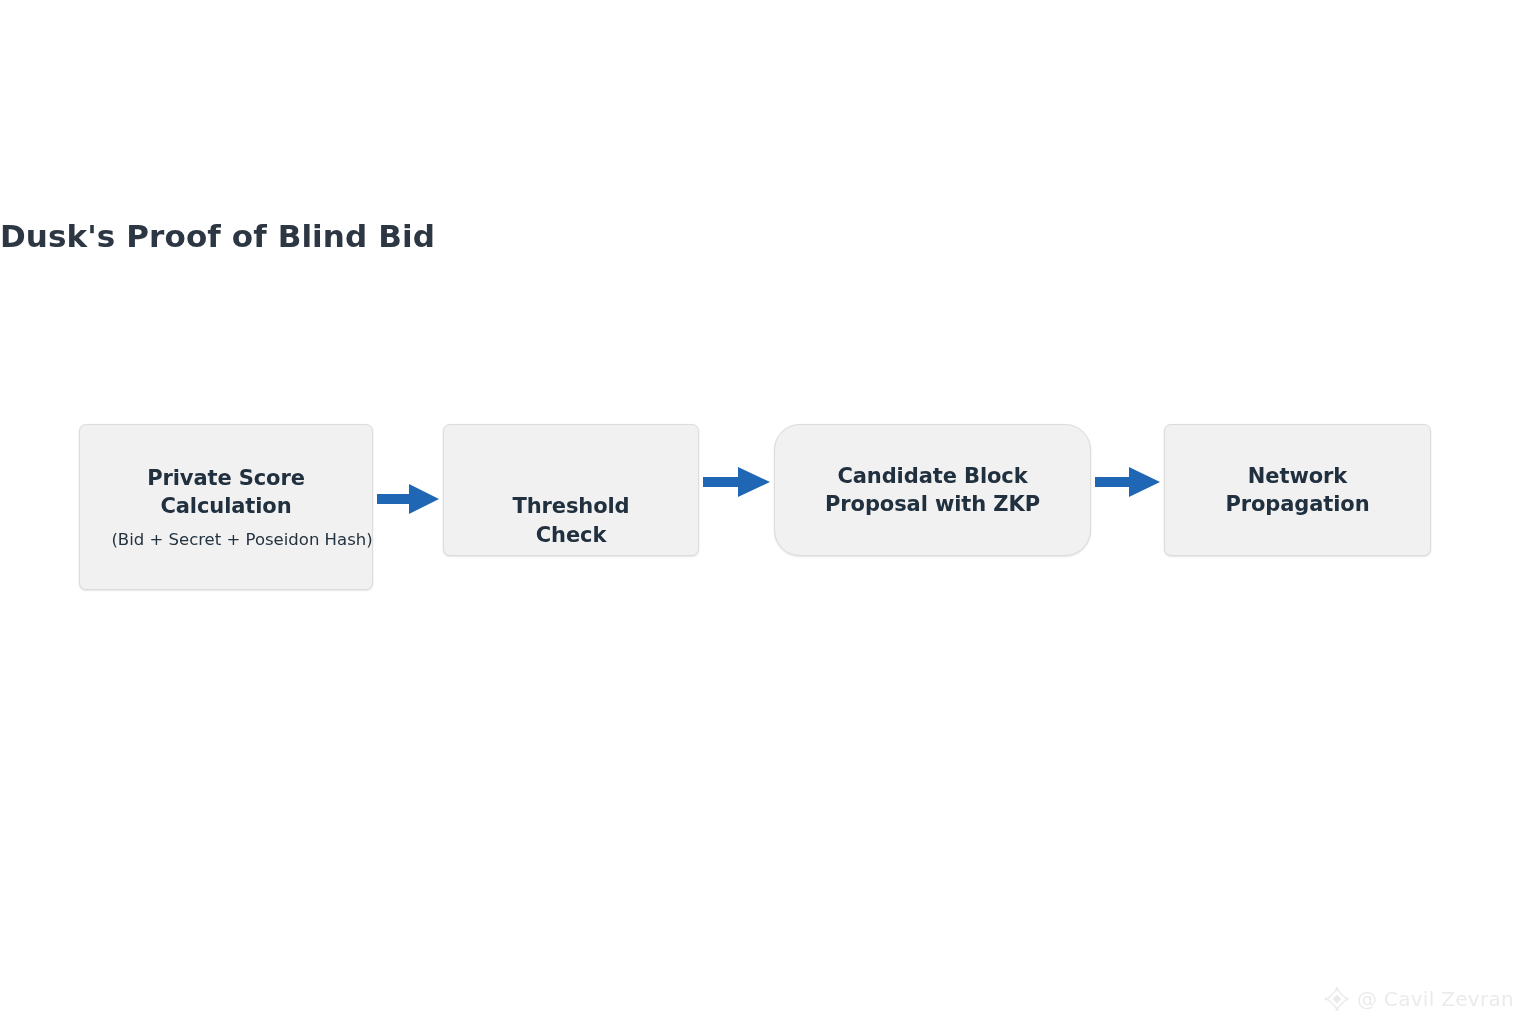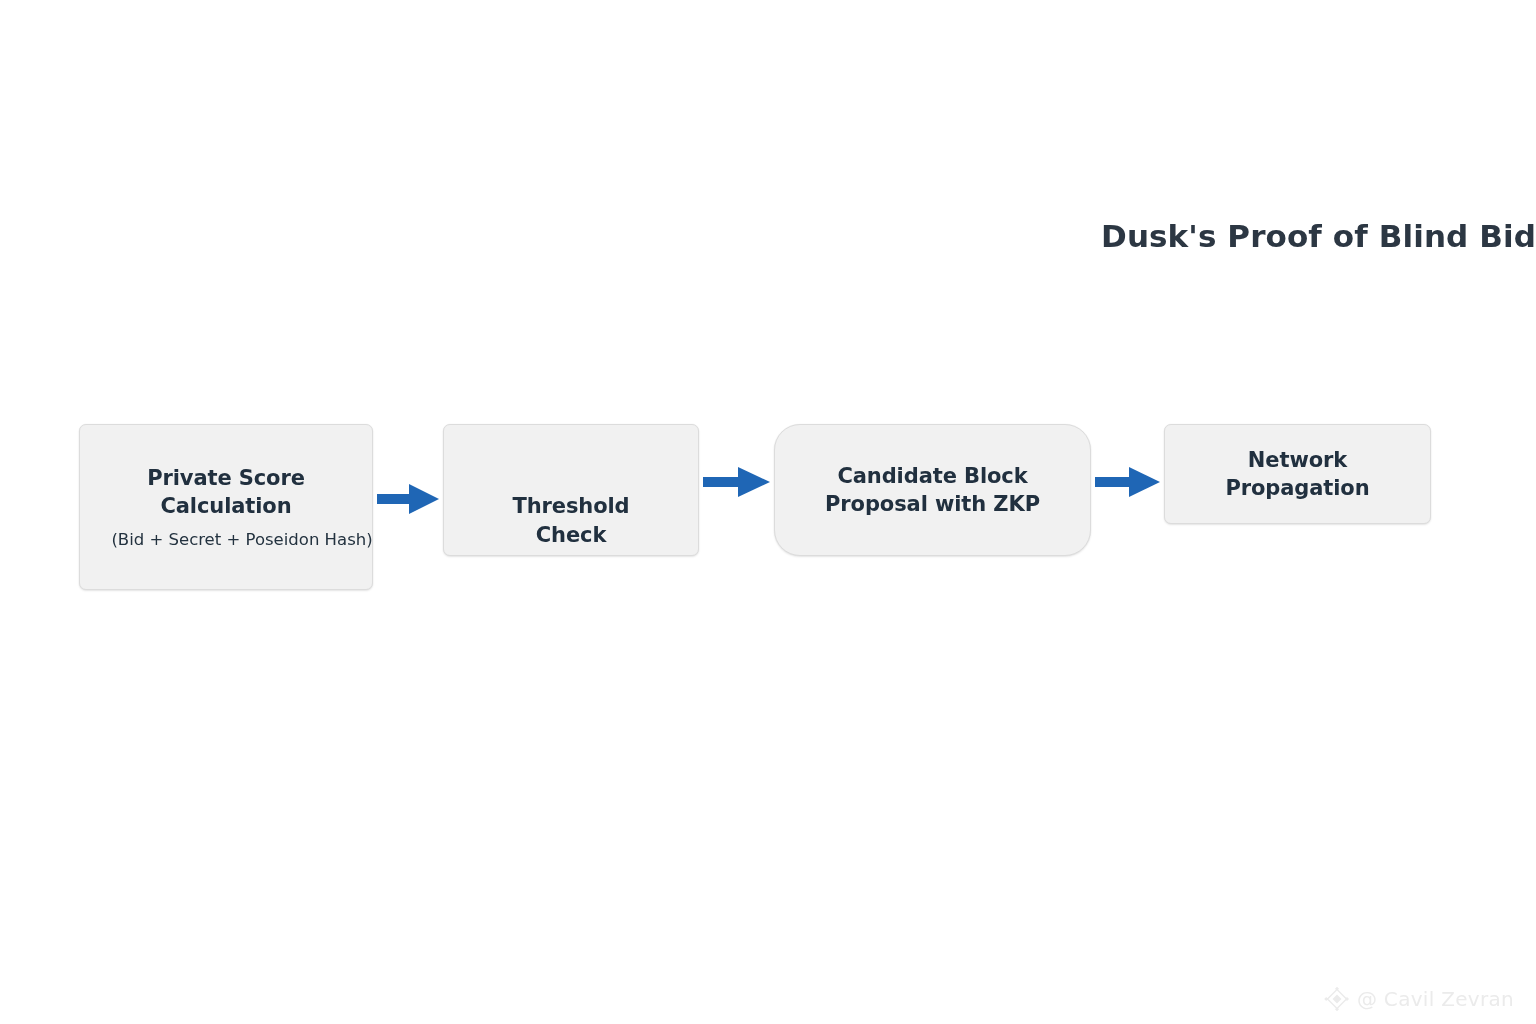--- a/index.html
+++ b/index.html
@@ -20,21 +20,21 @@
     position: absolute;
     inset: 0;
   }
 
   
   .diagram-title {
     position: absolute;
     left: 0;
     top: 218px;
     width: 1536px;
-    text-align: right;
+    text-align: left;
     font-size: 31px;
     font-weight: 600;
     color: #2c3743;
     letter-spacing: 0.1px;
     white-space: pre;
   }
 
   
   .flow-row {
     position: absolute;
@@ -77,21 +77,21 @@
     line-height: 1.2;
     text-align: center;
     white-space: pre;
     margin-left: 32px;
   }
 
   
   #node-1 { left: 0px;    width: 294px; height: 166px; }
   #node-2 { left: 364px;  width: 256px; height: 132px; justify-content: flex-end; }
   #node-3 { left: 695px;  width: 317px; height: 132px; border-radius: 26px; }
-  #node-4 { left: 1085px; width: 267px; height: 100px; }
+  #node-4 { left: 1085px; width: 267px; height: 132px; }
 
   
   .arrow {
     position: absolute;
     height: 34px;
     display: block;
   }
   #arrow-1 { left: 298px; top: 58px;  width: 62px; }
   #arrow-2 { left: 624px; top: 41px;  width: 67px; }
   #arrow-3 { left: 1016px; top: 41px; width: 65px; }

